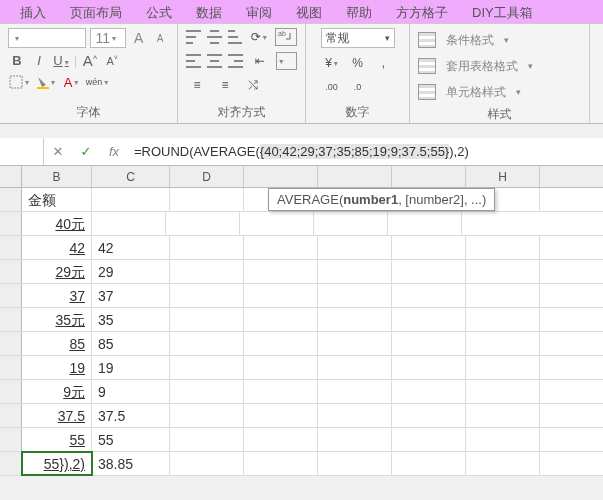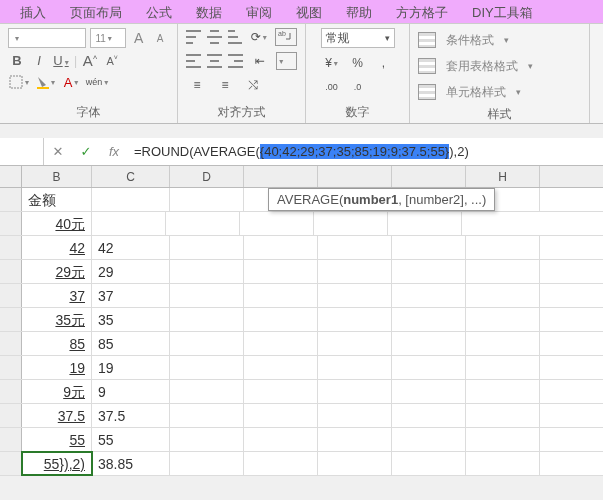--- a/index.html
+++ b/index.html
@@ -8,21 +8,21 @@
 .tabs { display: flex; background: #f0abfc; height: 24px; border-bottom: 1px solid #ccc; padding-left: 8px; }
 .tabs span { padding: 4px 12px; font-size: 13px; cursor: pointer; }
 
 .ribbon { display: flex; background: #f4f4f4; height: 100px; border-bottom: 1px solid #bbb; }
 .group { border-right: 1px solid #ccc; padding: 4px 8px 2px; display: flex; flex-direction: column; justify-content: space-between; }
 .group-title { text-align: center; font-size: 12px; color: #666; padding-top: 2px; }
 .group-body { flex: 1; display: flex; flex-direction: column; gap: 2px; }
 
 .font-group { width: 178px; }
 .font-row1 { display: flex; gap: 4px; align-items: center; }
-.font-box { border: 1px solid #bbb; background: #fff; height: 20px; width: 80px; display: flex; align-items: center; padding: 0 4px; font-size: 10px; color: #888; }
+.font-box { border: 1px solid #bbb; background: #fff; height: 20px; width: 80px; display: flex; align-items: center; padding: 0 4px; font-size: 14px; color: #888; }
 .font-size-box { width: 36px; }
 .small-btn { width: 18px; height: 18px; display: flex; align-items: center; justify-content: center; color: #888; }
 .font-row2 { display: flex; gap: 4px; align-items: center; padding-top: 2px; }
 .biu { width: 18px; text-align: center; font-size: 13px; color: #666; }
 .font-row3 { display: flex; gap: 4px; align-items: center; padding-top: 2px; }
 .sq-btn { width: 22px; height: 18px; border: 1px solid transparent; display: flex; align-items: center; justify-content: center; position: relative; }
 .dd::after { content: "▾"; font-size: 8px; color: #888; margin-left: 2px; }
 
 .align-group { width: 128px; }
 .align-row { display: flex; gap: 6px; align-items: center; }
@@ -35,21 +35,21 @@
 .num-row { display: flex; gap: 4px; padding-top: 4px; }
 
 .style-group { width: 180px; }
 .style-row { display: flex; align-items: center; gap: 10px; height: 24px; color: #888; }
 .style-icon { width: 18px; height: 16px; border: 1px solid #999; background: repeating-linear-gradient(#ddd, #ddd 3px, #fff 3px, #fff 6px); }
 
 .fx-bar { display: flex; align-items: center; background: #fff; border-bottom: 1px solid #bbb; height: 28px; margin-top: 14px; }
 .name-box { width: 44px; border-right: 1px solid #ccc; height: 100%; }
 .fx-btn { width: 28px; text-align: center; color: #888; font-size: 13px; }
 .fx-input { flex: 1; padding: 0 6px; font-size: 13px; font-family: Consolas, monospace; color: #333; position: relative; }
-.fx-sel { background: #3b82f6; }
+.fx-sel { background: #e5e5e5; }
 
 .sheet { position: relative; background: #fff; }
 .col-headers { display: flex; background: #eee; border-bottom: 1px solid #bbb; height: 22px; }
 .rowh { width: 22px; border-right: 1px solid #bbb; background: #eee; }
 .colh { border-right: 1px solid #ccc; text-align: center; line-height: 22px; font-size: 12px; color: #555; }
 .colB { width: 70px; } .colC { width: 78px; } .colD { width: 74px; }
 .colE { width: 74px; } .colF { width: 74px; } .colG { width: 74px; } .colH { width: 74px; }
 .grid-row { display: flex; border-bottom: 1px solid #dcdcdc; height: 24px; }
 .cell { border-right: 1px solid #dcdcdc; padding: 2px 6px; font-size: 14px; color: #333; line-height: 20px; overflow: hidden; white-space: nowrap; }
 .cell.r { text-align: right; text-decoration: underline; }

